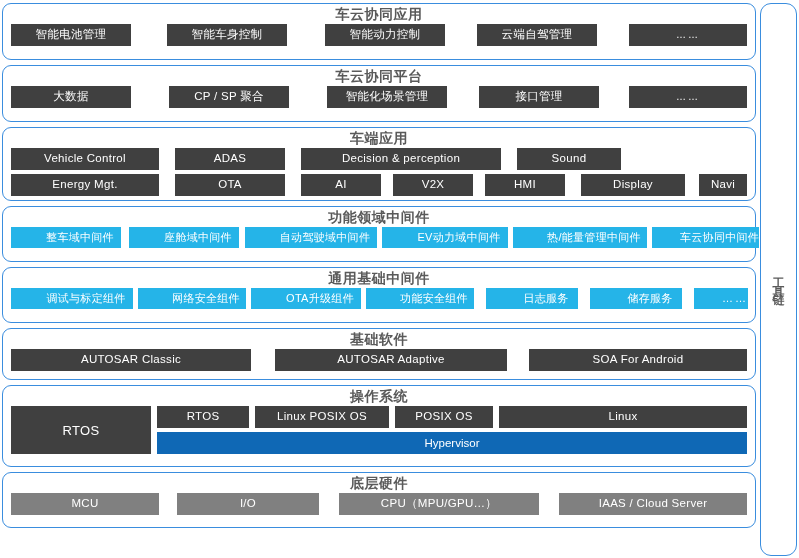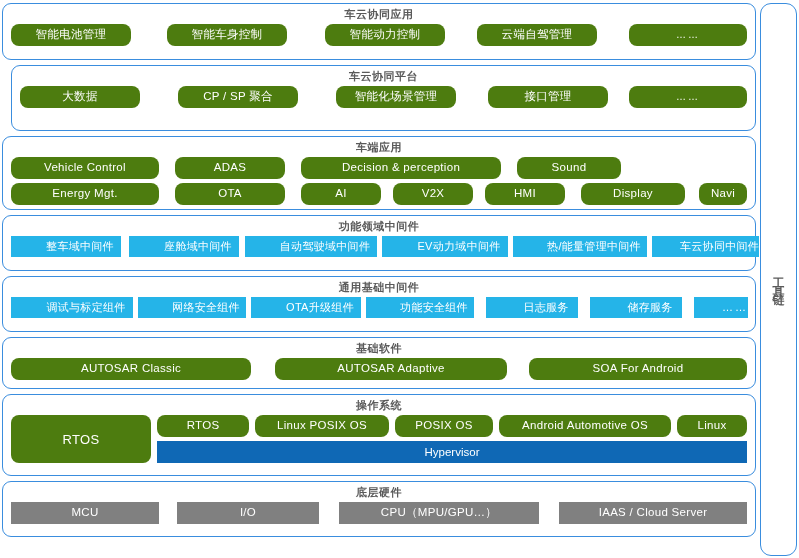--- a/index.html
+++ b/index.html
@@ -33,21 +33,21 @@
     border: 1px solid #3a8dde;
     border-radius: 9px;
     background: #ffffff;
     box-sizing: border-box;
     padding: 3px 8px 5px 8px;
     display: flex;
     flex-direction: column;
   }
   .panel-title {
     text-align: center;
-    font-size: 11px;
+    font-size: 14px;
     font-weight: bold;
     color: #5a5a5a;
     letter-spacing: .5px;
     line-height: 15px;
     padding-bottom: 2px;
     white-space: nowrap;
   }
   .row {
     display: flex;
     flex-direction: row;
@@ -63,32 +63,32 @@
     justify-content: center;
     color: #ffffff;
     font-size: 11.5px;
     line-height: 1;
     white-space: nowrap;
     box-sizing: border-box;
     text-align: center;
     height: 22px;
     letter-spacing: .3px;
   }
-  .chip.blue   { background: #4d7c0f; border-radius: 8px; }
+  .chip.blue   { background: #404040; }
   .chip.cyan   { background: #25b4e8; }
   .chip.gray   { background: #808080; }
   .chip.ellipsis {
     font-size: 10px;
     letter-spacing: 2px;
   }
   .spacer { flex: 0 0 auto; }
 
   
   .panel.app-cloud  { height: 57px; }
-  .panel.plat-cloud { height: 66px; margin-left: 9px; }
+  .panel.plat-cloud { height: 57px; }
   .panel.veh-app    { height: 74px; }
   .panel.func-mw    { height: 56px; }
   .panel.base-mw    { height: 56px; }
   .panel.base-sw    { height: 52px; }
   .panel.os         { height: 82px; }
   .panel.hw         { height: 56px; }
 
   .panel.func-mw .row .chip,
   .panel.base-mw .row .chip { height: 21px; font-size: 11px; padding-left: 28px; }
 
@@ -270,21 +270,20 @@
       <div class="panel-title">操作系统</div>
       <div class="os-body">
         <div class="os-left">
           <div class="chip blue">RTOS</div>
         </div>
         <div class="os-right">
           <div class="os-top">
             <div class="chip blue" style="flex:0 0 92px">RTOS</div>
             <div class="chip blue" style="flex:0 0 134px">Linux POSIX OS</div>
             <div class="chip blue" style="flex:0 0 98px">POSIX OS</div>
-            <div class="chip blue" style="flex:0 0 172px">Android Automotive OS</div>
             <div class="chip blue" style="flex:1 1 auto">Linux</div>
           </div>
           <div class="hypervisor">Hypervisor</div>
         </div>
       </div>
     </div>
 
     <div class="panel hw">
       <div class="panel-title">底层硬件</div>
       <div class="row">

